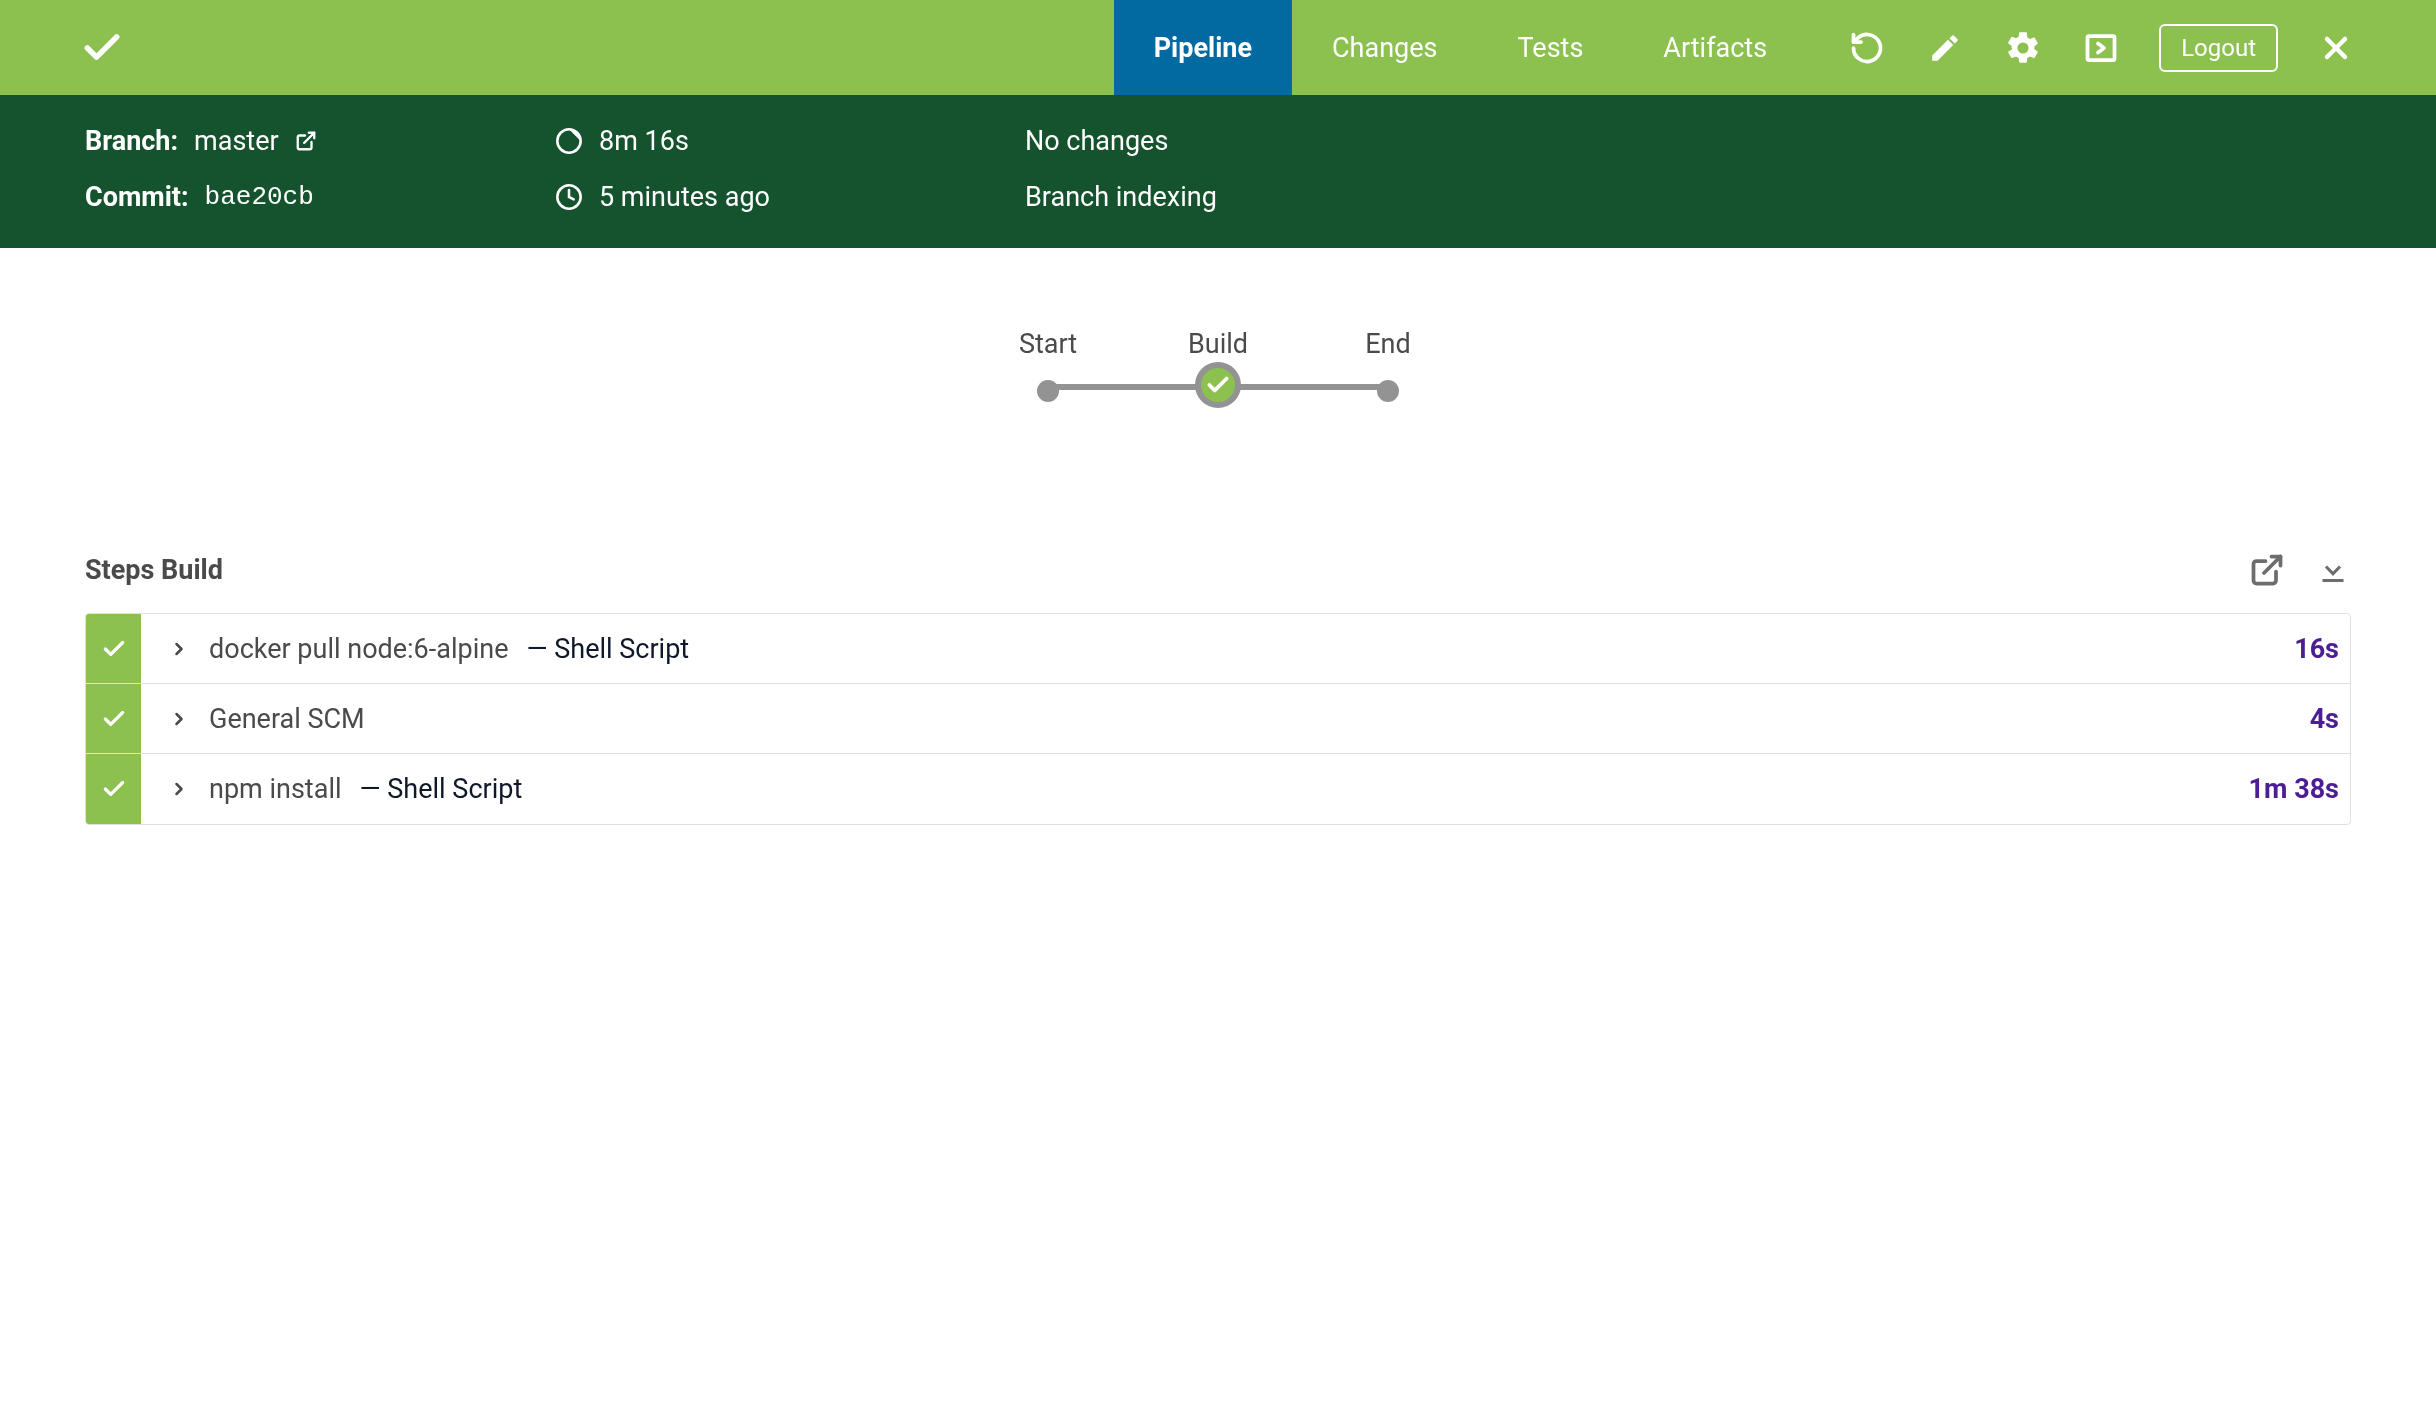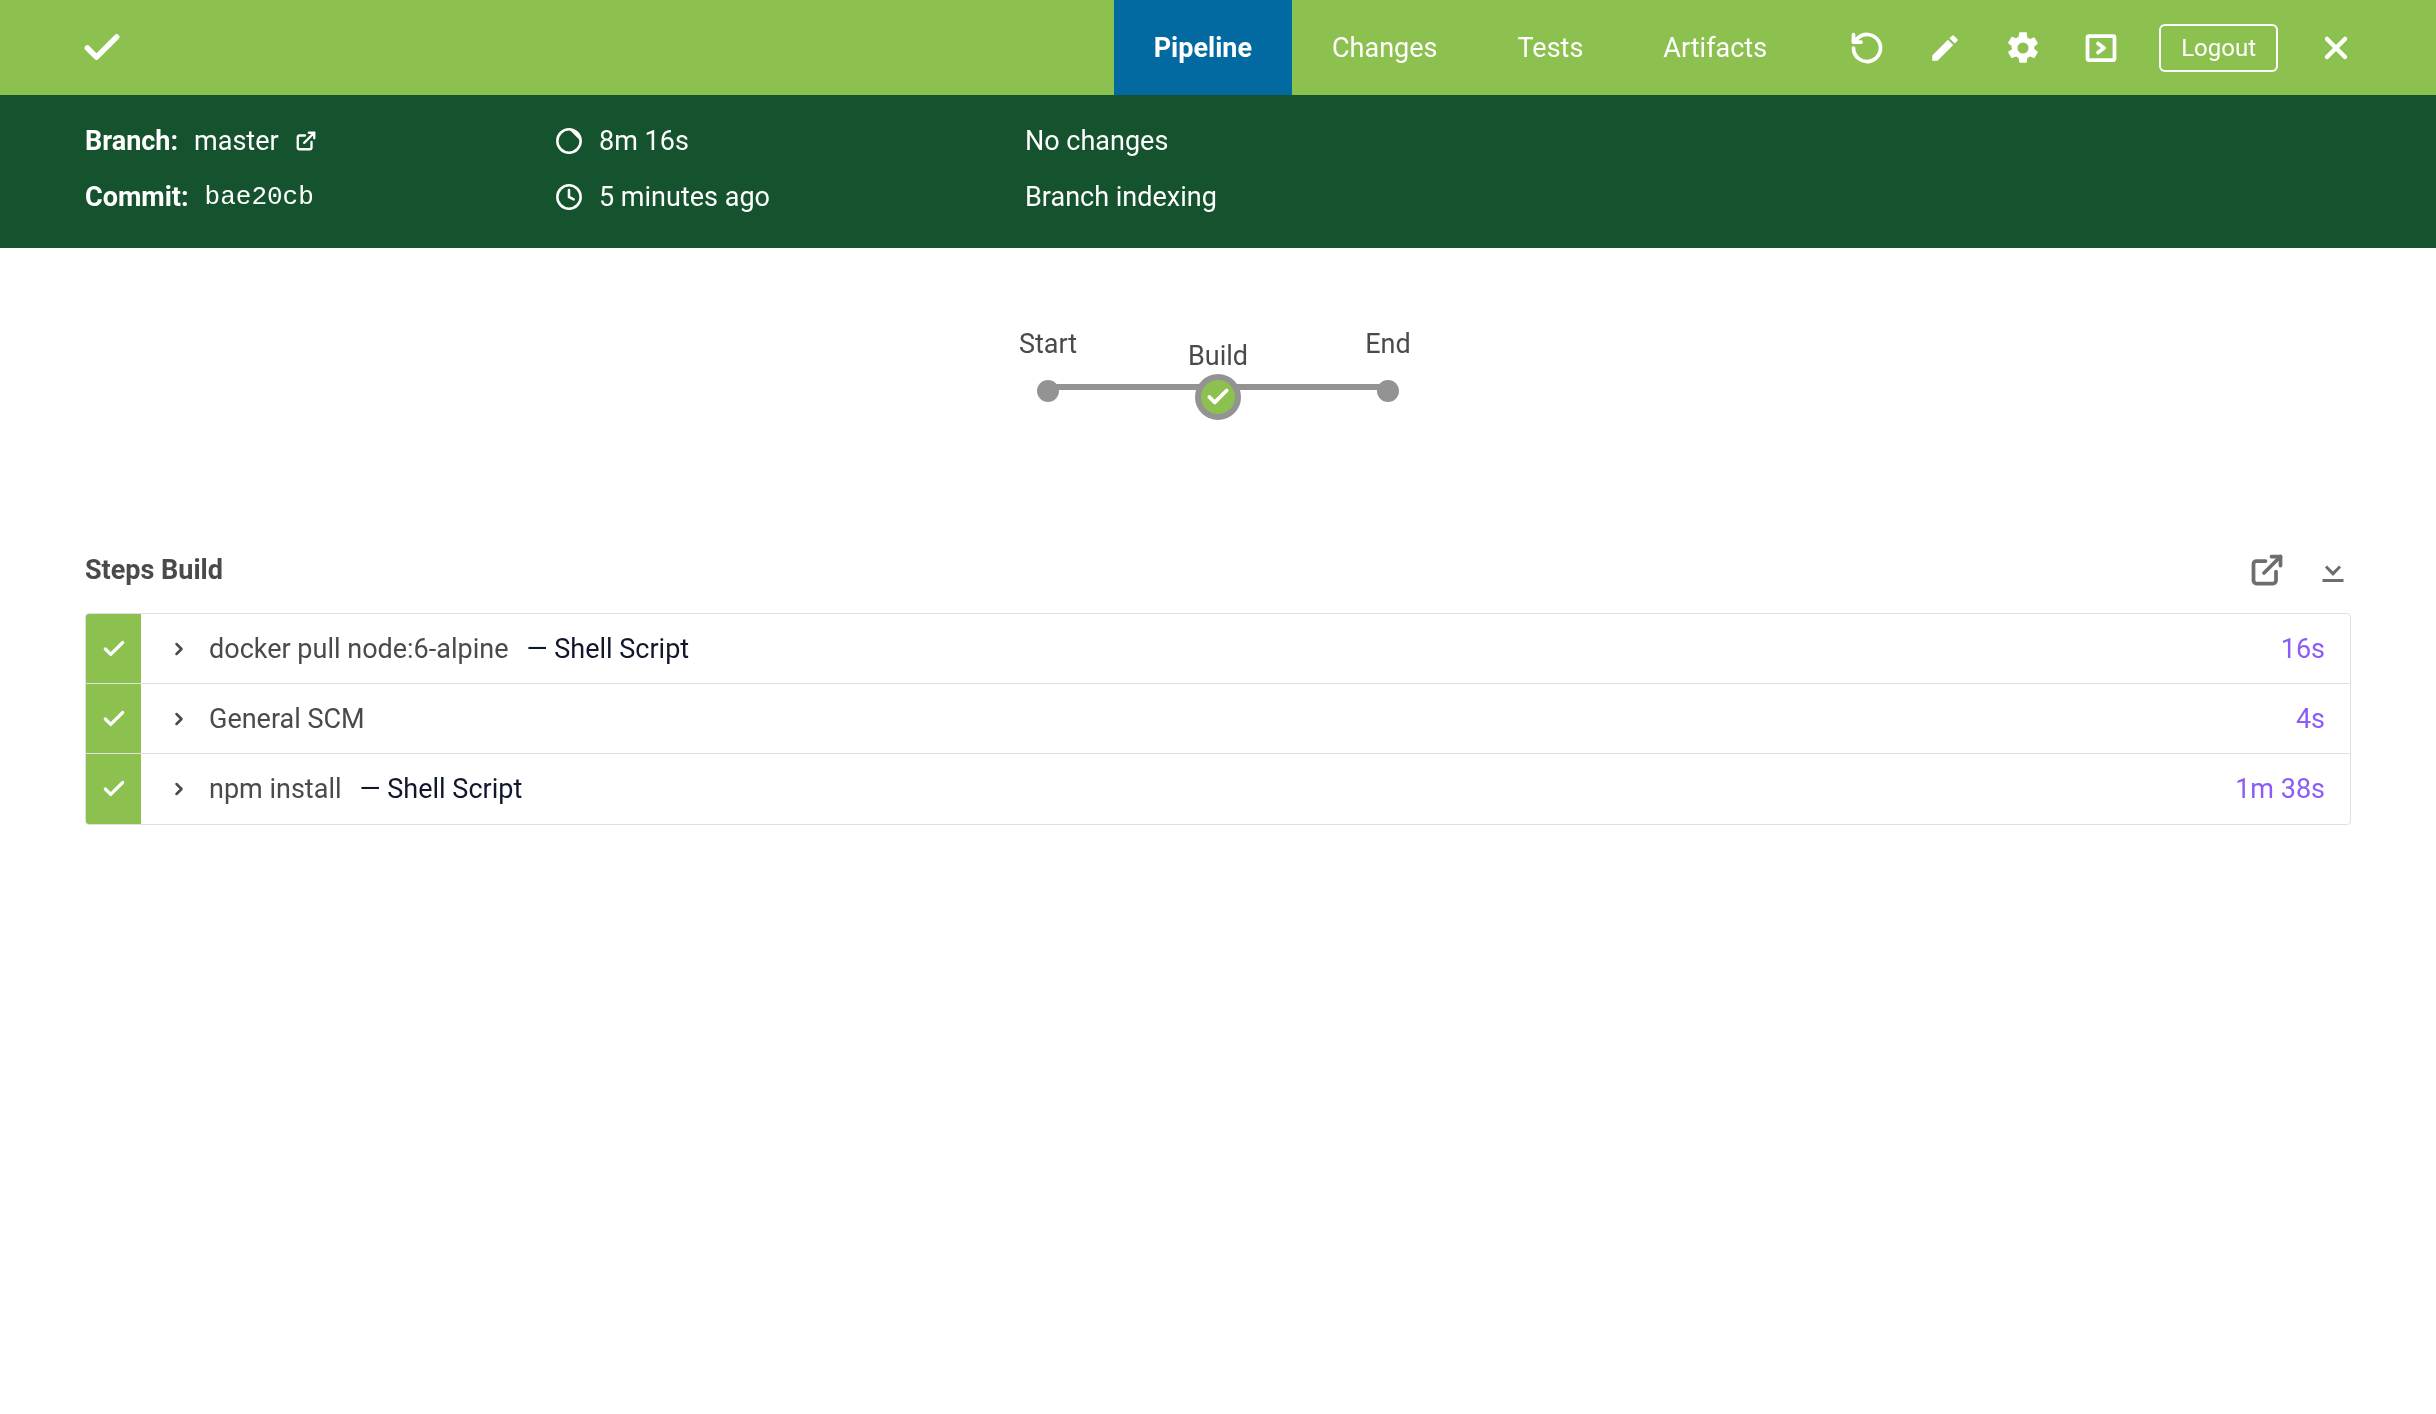--- a/index.html
+++ b/index.html
@@ -102,21 +102,21 @@
 
   
   .pipeline-area {
     padding: 80px 0 150px 0;
     display: flex;
     justify-content: center;
   }
   .pipeline-graph {
     position: relative;
     display: flex;
-    align-items: flex-end;
+    align-items: flex-start;
     gap: 0;
   }
   .stage {
     display: flex;
     flex-direction: column;
     align-items: center;
     width: 170px;
     position: relative;
   }
   .stage-label {
@@ -209,23 +209,24 @@
   .step-type {
     font-size: 27px;
     color: #0f172a;
     margin-left: 18px;
   }
   .step-type::before {
     content: "—  ";
   }
   .step-duration {
     margin-left: auto;
-    margin-right: 25px;
-    font-size: 27px;
-    color: #8b5cf6;
+    margin-right: 11px;
+    font-size: 27px;
+    color: #4c1d95;
+    font-weight: bold;
   }
 
   svg { display: block; }
 </style>
 </head>
 <body>
 
 <div class="header">
 
   <div class="header-row1">

